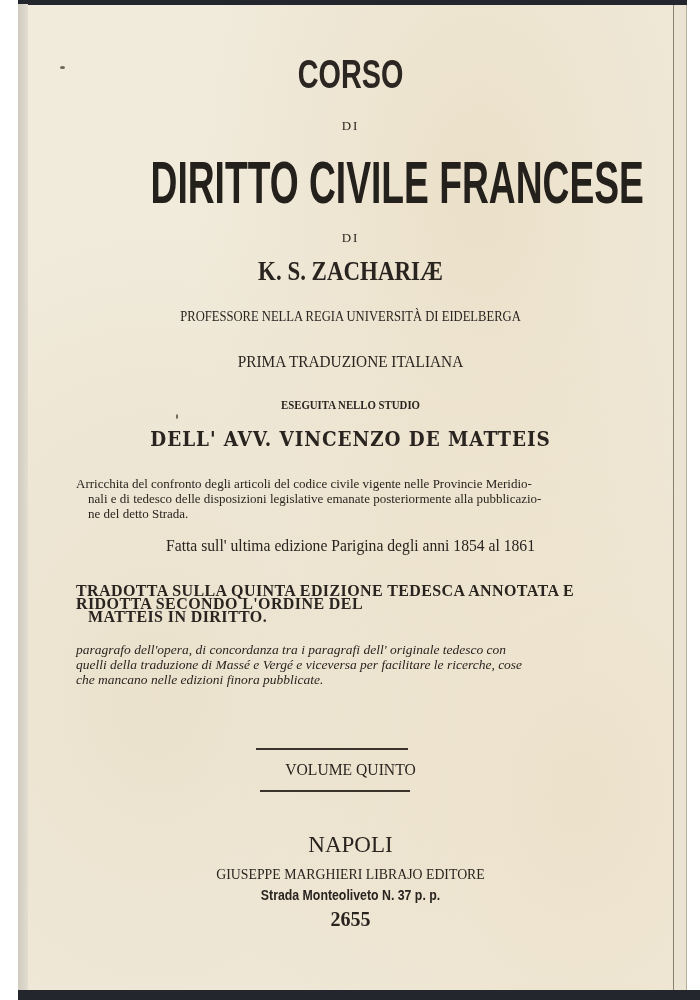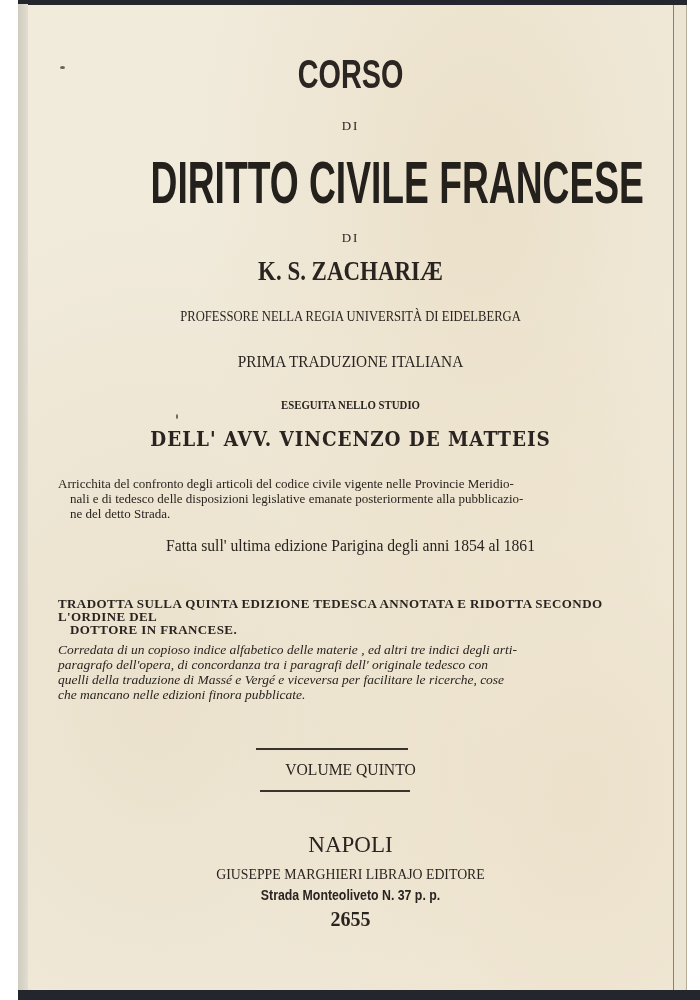--- a/index.html
+++ b/index.html
@@ -31,25 +31,25 @@
   .t-corso { top:52px; font-size:40px; transform:scaleX(0.72); letter-spacing:0; color:#2b2622; }
   .t-di1 { top:118px; font-size:13px; letter-spacing:2px; }
   .t-main { top:148px; font-size:60px; transform:scaleX(0.62); color:#24201c; letter-spacing:0; }
   .t-di2 { top:230px; font-size:13px; letter-spacing:2px; }
   .t-author { top:256px; font-size:27px; font-weight:bold; transform:scaleX(0.85); }
   .t-prof { top:309px; font-size:14px; transform:scaleX(0.9); }
   .t-prima { top:352px; font-size:17px; transform:scaleX(0.9); }
   .t-eseg { top:398px; font-size:12px; font-weight:bold; transform:scaleX(0.9); }
   .t-dell { top:427px; font-size:20px; font-weight:900; font-family:"DejaVu Serif", serif; letter-spacing:1px; transform:scaleX(0.92); }
 
-  .para { position:absolute; left:58px; width:545px; font-size:13px; line-height:15px; }
+  .para { position:absolute; left:76px; width:545px; font-size:13px; line-height:15px; }
   .para .ind { padding-left:12px; }
   .p-arr { top:476px; transform-origin:left; }
   .t-fatta { top:536px; font-size:17px; transform:scaleX(0.92); }
-  .p-trad { top:584px; font-size:13px; font-weight:bold; letter-spacing:0.4px; line-height:13px;margin-top:13px; }
+  .p-trad { top:584px; font-size:16px; font-weight:bold; letter-spacing:0.4px; line-height:13px; }
   .p-corr { top:642px; font-style:italic; font-size:13.5px; line-height:15px; }
 
   .rule { position:absolute; height:2px; background:#3a332c; }
   .rule1 { left:256px; top:748px; width:152px; }
   .rule2 { left:260px; top:790px; width:150px; }
   .t-vol { top:760px; font-size:17px; transform:scaleX(0.92); }
   .t-napoli { top:832px; font-size:23px; font-weight:normal; }
   .t-pub { top:866px; font-size:15px; transform:scaleX(0.92); }
   .t-strada { top:887px; font-size:14px; font-weight:bold; transform:scaleX(0.88); }
   .t-year { top:908px; font-size:20px; font-weight:bold; }
@@ -81,25 +81,24 @@
 <div class="para p-arr">
   <div>Arricchita del confronto degli articoli del codice  civile vigente nelle  Provincie Meridio-</div>
   <div class="ind">nali e di tedesco delle disposizioni legislative emanate posteriormente alla pubblicazio-</div>
   <div class="ind">ne del detto Strada.</div>
 </div>
 
 <div class="line t-fatta">Fatta sull' ultima edizione Parigina degli anni 1854 al 1861</div>
 
 <div class="para p-trad">
   <div>TRADOTTA SULLA QUINTA EDIZIONE TEDESCA ANNOTATA E RIDOTTA SECONDO  L'ORDINE DEL</div>
-  <div class="ind">DOTTORE IN FRANCESE.</div>
+  <div class="ind">MATTEIS IN DIRITTO.</div>
 </div>
 
 <div class="para p-corr">
-  <div>Corredata di un copioso indice alfabetico  delle materie , ed altri tre indici degli arti-</div>
   <div>paragrafo  dell'opera,  di concordanza tra i  paragrafi  dell' originale tedesco  con</div>
   <div>quelli della traduzione di Massé  e Vergé e viceversa per facilitare  le ricerche, cose</div>
   <div>che mancano nelle edizioni finora pubblicate.</div>
 </div>
 
 <div class="rule rule1"></div>
 <div class="line t-vol">VOLUME  QUINTO</div>
 <div class="rule rule2"></div>
 
 <div class="line t-napoli">NAPOLI</div>

